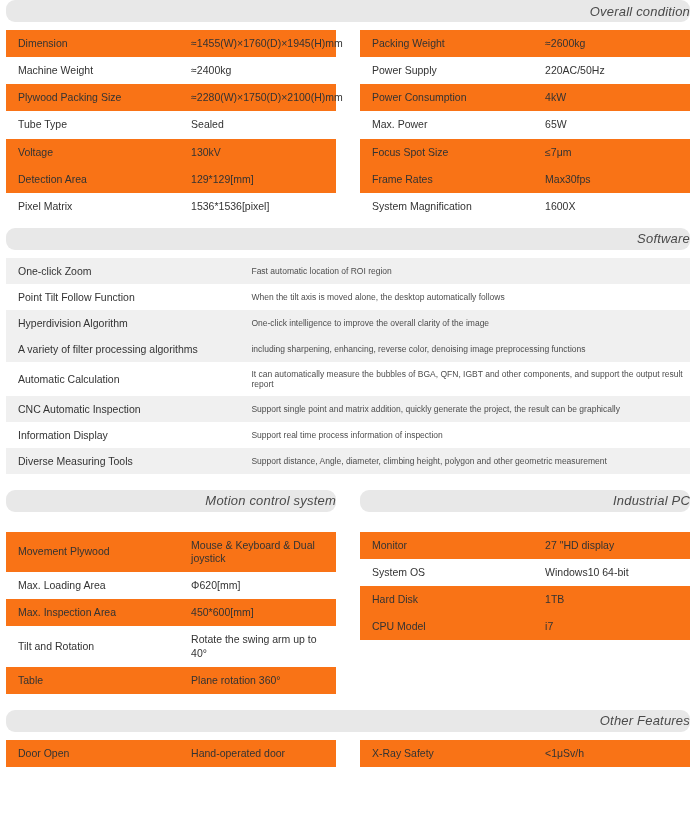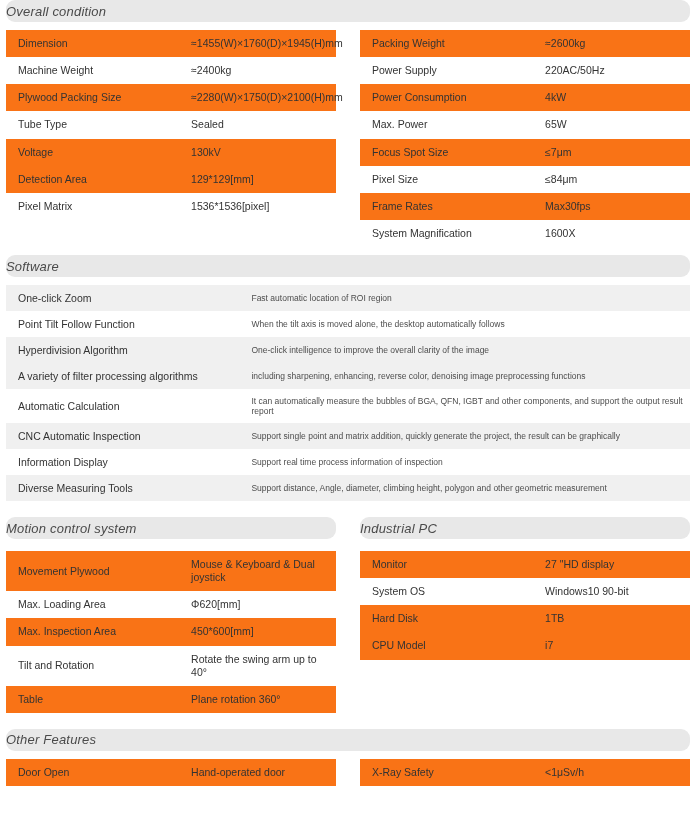--- a/index.html
+++ b/index.html
@@ -21,33 +21,33 @@
     box-sizing: border-box;
     padding: 0 6px;
   }
   
   .section-bar {
     background: #e8e8e8;
     border-radius: 9px;
     height: 22px;
     display: flex;
     align-items: center;
-    justify-content: flex-start;
+    justify-content: flex-end;
     margin: 0 0 8px 0;
   }
   .section-bar .title {
     font-style: italic;
     font-size: 13px;
     color: #4a4a4a;
     letter-spacing: 0.2px;
   }
   .bar-row {
     display: flex;
     gap: 24px;
-    margin-bottom: 12px;
+    margin-bottom: 20px;
   }
   .bar-row .section-bar {
     flex: 1 1 0;
     margin-bottom: 0;
   }
   
   .cols {
     display: flex;
     gap: 24px;
   }
@@ -163,24 +163,20 @@
             <td class="v">4kW</td>
           </tr>
           <tr>
             <td class="k">Max. Power</td>
             <td class="v">65W</td>
           </tr>
           <tr class="alt">
             <td class="k">Focus Spot Size</td>
             <td class="v">≤7μm</td>
           </tr>
-          <tr>
-            <td class="k">Pixel Size</td>
-            <td class="v">≤84μm</td>
-          </tr>
           <tr class="alt">
             <td class="k">Frame Rates</td>
             <td class="v">Max30fps</td>
           </tr>
           <tr>
             <td class="k">System Magnification</td>
             <td class="v">1600X</td>
           </tr>
         </tbody>
       </table>
@@ -271,21 +267,21 @@
 
     <div class="col">
       <table class="spec">
         <tbody>
           <tr class="alt">
             <td class="k">Monitor</td>
             <td class="v">27 "HD display</td>
           </tr>
           <tr>
             <td class="k">System OS</td>
-            <td class="v">Windows10 90-bit</td>
+            <td class="v">Windows10 64-bit</td>
           </tr>
           <tr class="alt">
             <td class="k">Hard Disk</td>
             <td class="v">1TB</td>
           </tr>
           <tr class="alt">
             <td class="k">CPU Model</td>
             <td class="v">i7</td>
           </tr>
         </tbody>

